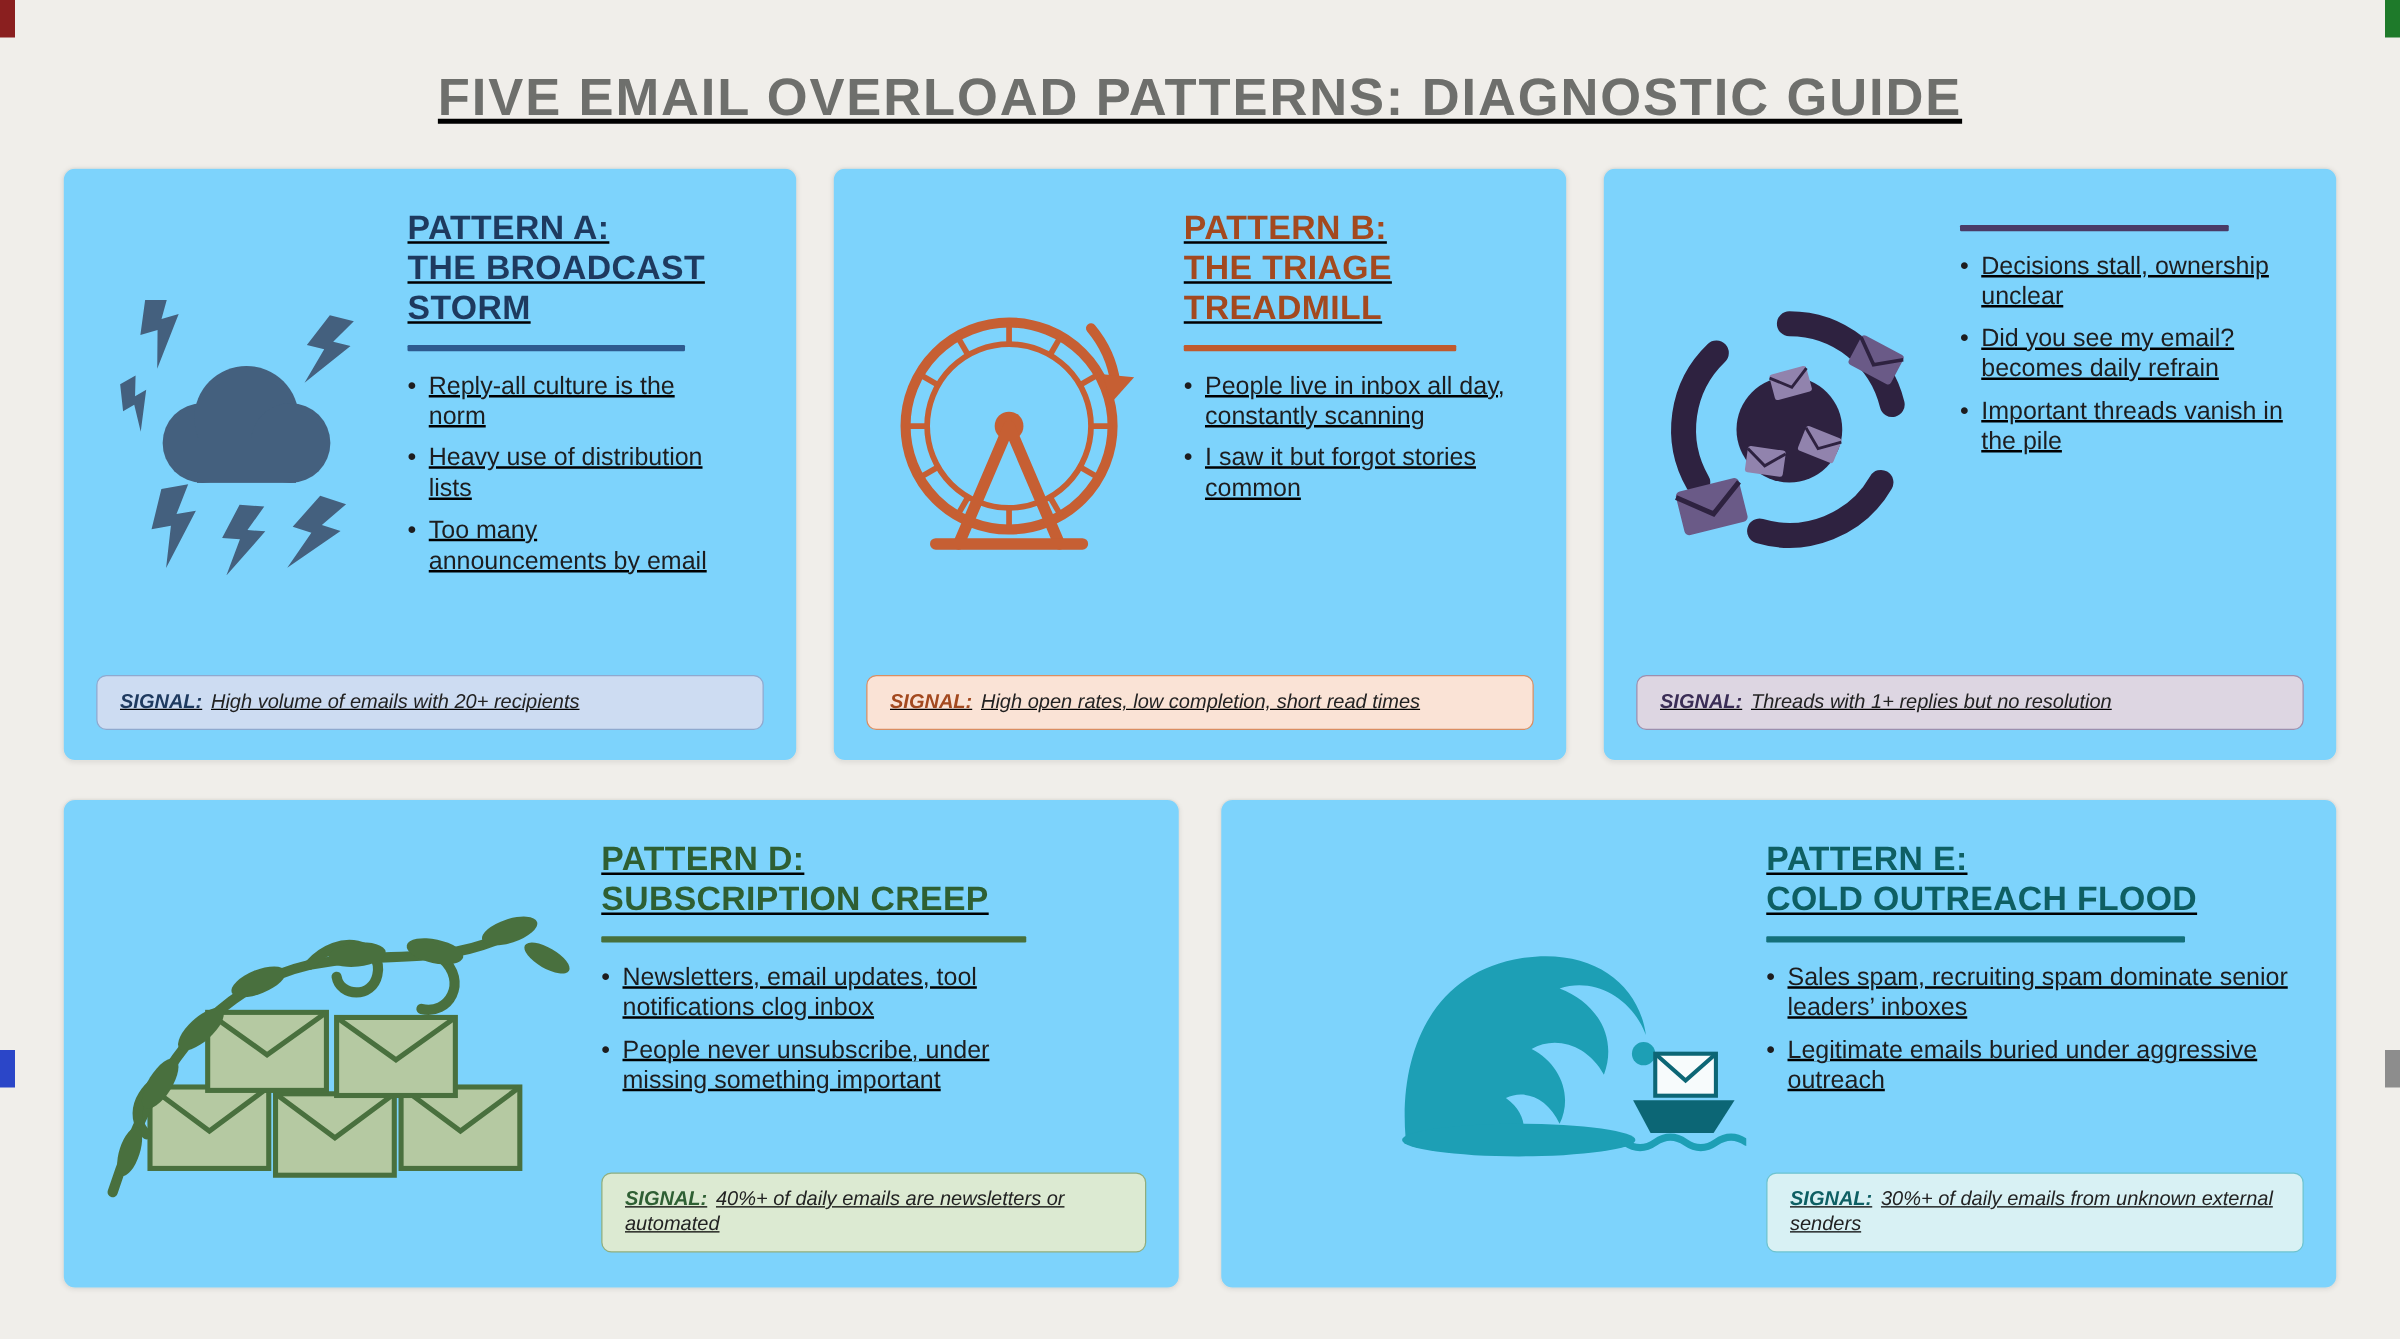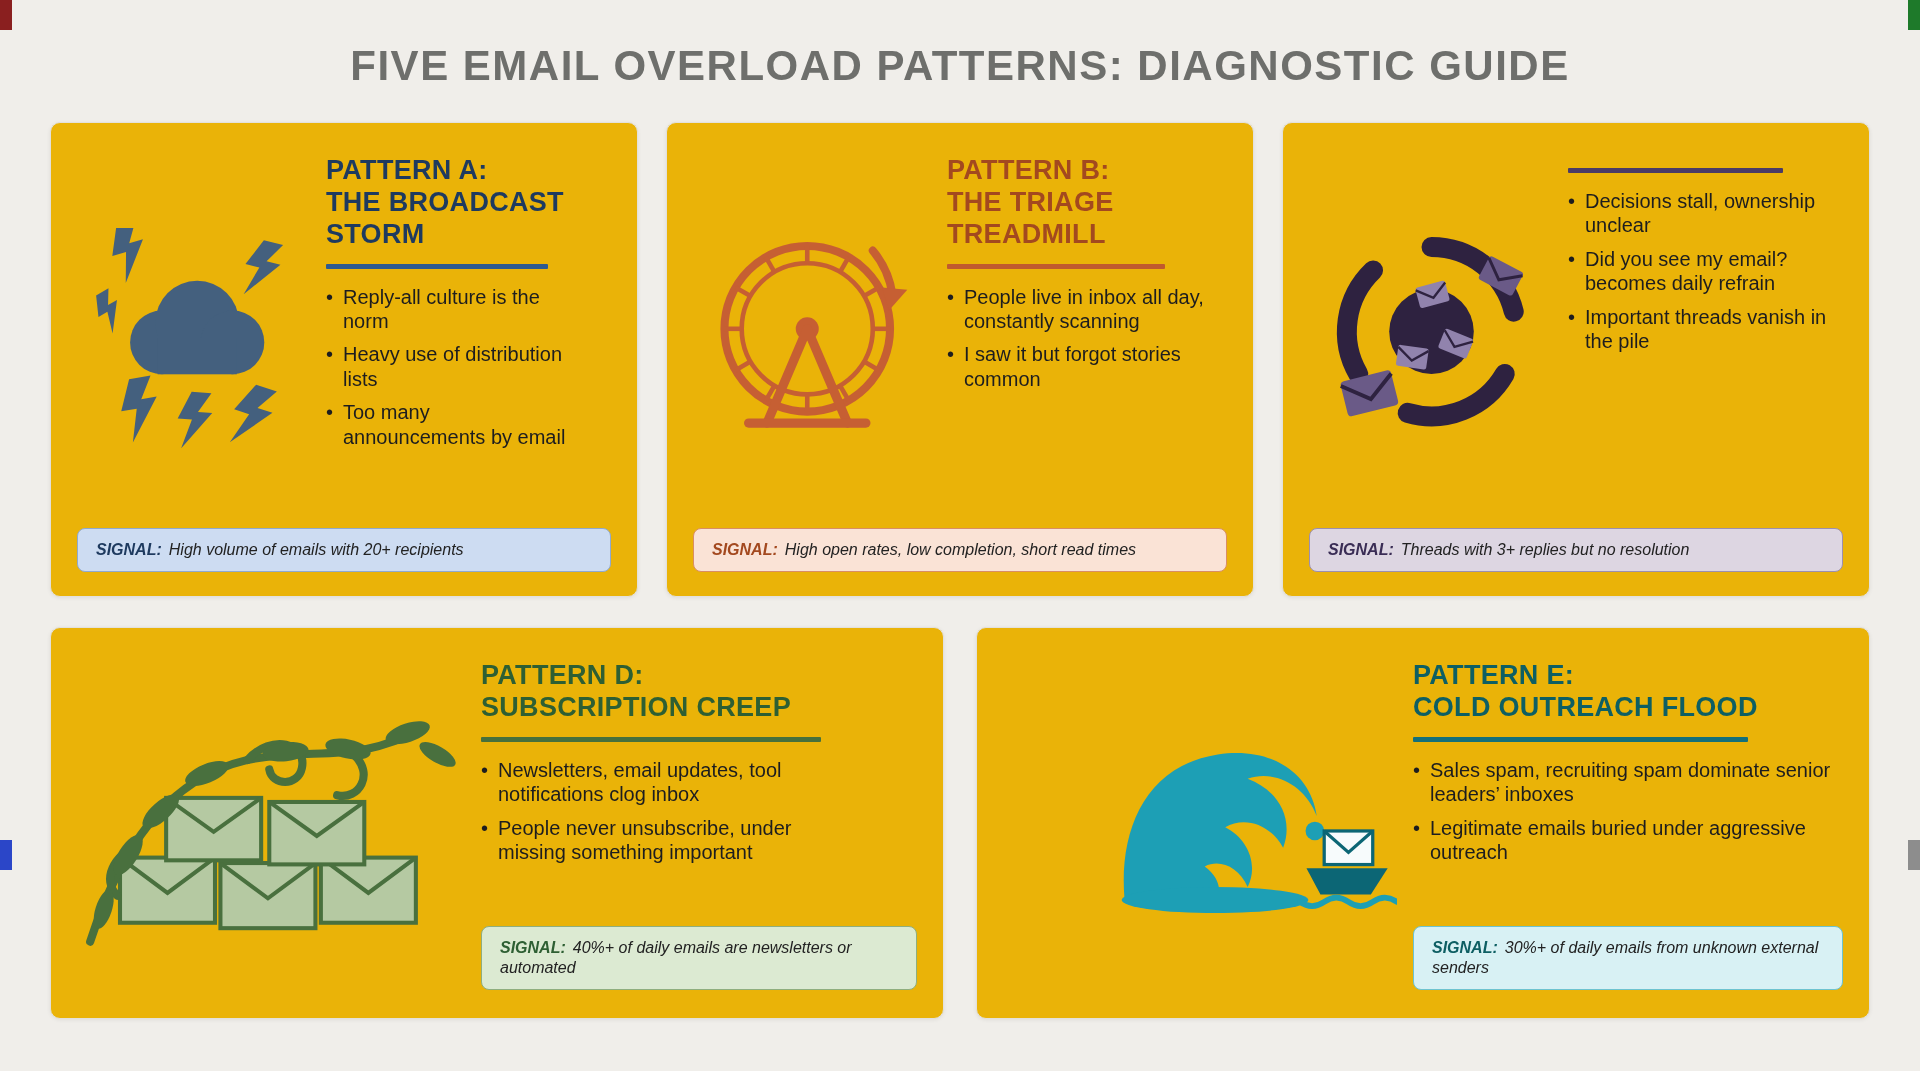--- a/index.html
+++ b/index.html
@@ -2,38 +2,38 @@
 <html><head>
 <meta charset="utf-8">
 <style>
   * { margin:0; padding:0; box-sizing:border-box; }
   html,body { width:1920px; height:1071px; overflow:hidden; }
   body {
     font-family:"Liberation Sans", sans-serif;
     background:#f0eeea;
     position:relative;
   }
-  .page { width:1920px; height:870px; padding:4px 50px; position:relative; }
+  .page { width:1920px; height:870px; padding:16px 50px; position:relative;text-decoration:underline; }
 
   .main-title {
     text-align:center;
     font-size:42px;
     font-weight:700;
     letter-spacing:1.5px;
     color:#6e6f6c;
     padding-top:38px;
     margin-bottom:32px;
   }
 
   .row { display:grid; gap:28px; }
   .row-top { grid-template-columns:repeat(3,1fr); margin-bottom:30px; }
   .row-bottom { grid-template-columns:repeat(2,1fr); gap:32px; }
 
   .card {
-    background:#eab308;
+    background:#7dd3fc;
     border:1px solid #e3e1dc;
     border-radius:10px;
     box-shadow:0 1px 4px rgba(0,0,0,.07);
     padding:24px 26px;
     display:flex;
     flex-direction:column;
     overflow:hidden;
   }
   .row-top .card { height:475px; }
   .row-bottom .card { height:392px;align-items:flex-end; }
@@ -227,21 +227,21 @@
         <div class="text-col">
           <div class="rule"></div>
           <ul class="bullets">
             <li>Decisions stall, ownership unclear</li>
             <li>Did you see my email? becomes daily refrain</li>
             <li>Important threads vanish in the pile</li>
           </ul>
         </div>
       </div>
       <div class="signal">
-        <span class="signal-label">SIGNAL:</span><span class="signal-text">Threads with 3+ replies but no resolution</span>
+        <span class="signal-label">SIGNAL:</span><span class="signal-text">Threads with 1+ replies but no resolution</span>
       </div>
     </section>
   </div>
 
   <div class="row row-bottom">
 
     <section class="card card-d" style="--title: #2e5f33; --accent: #47703c; --icon: #49703e; --signal-bg: #dcead2; --signal-border: #8fae7e;">
       <div class="card-body">
         <div class="icon-box">
           <svg width="380" height="280" viewBox="0 0 280 205">

